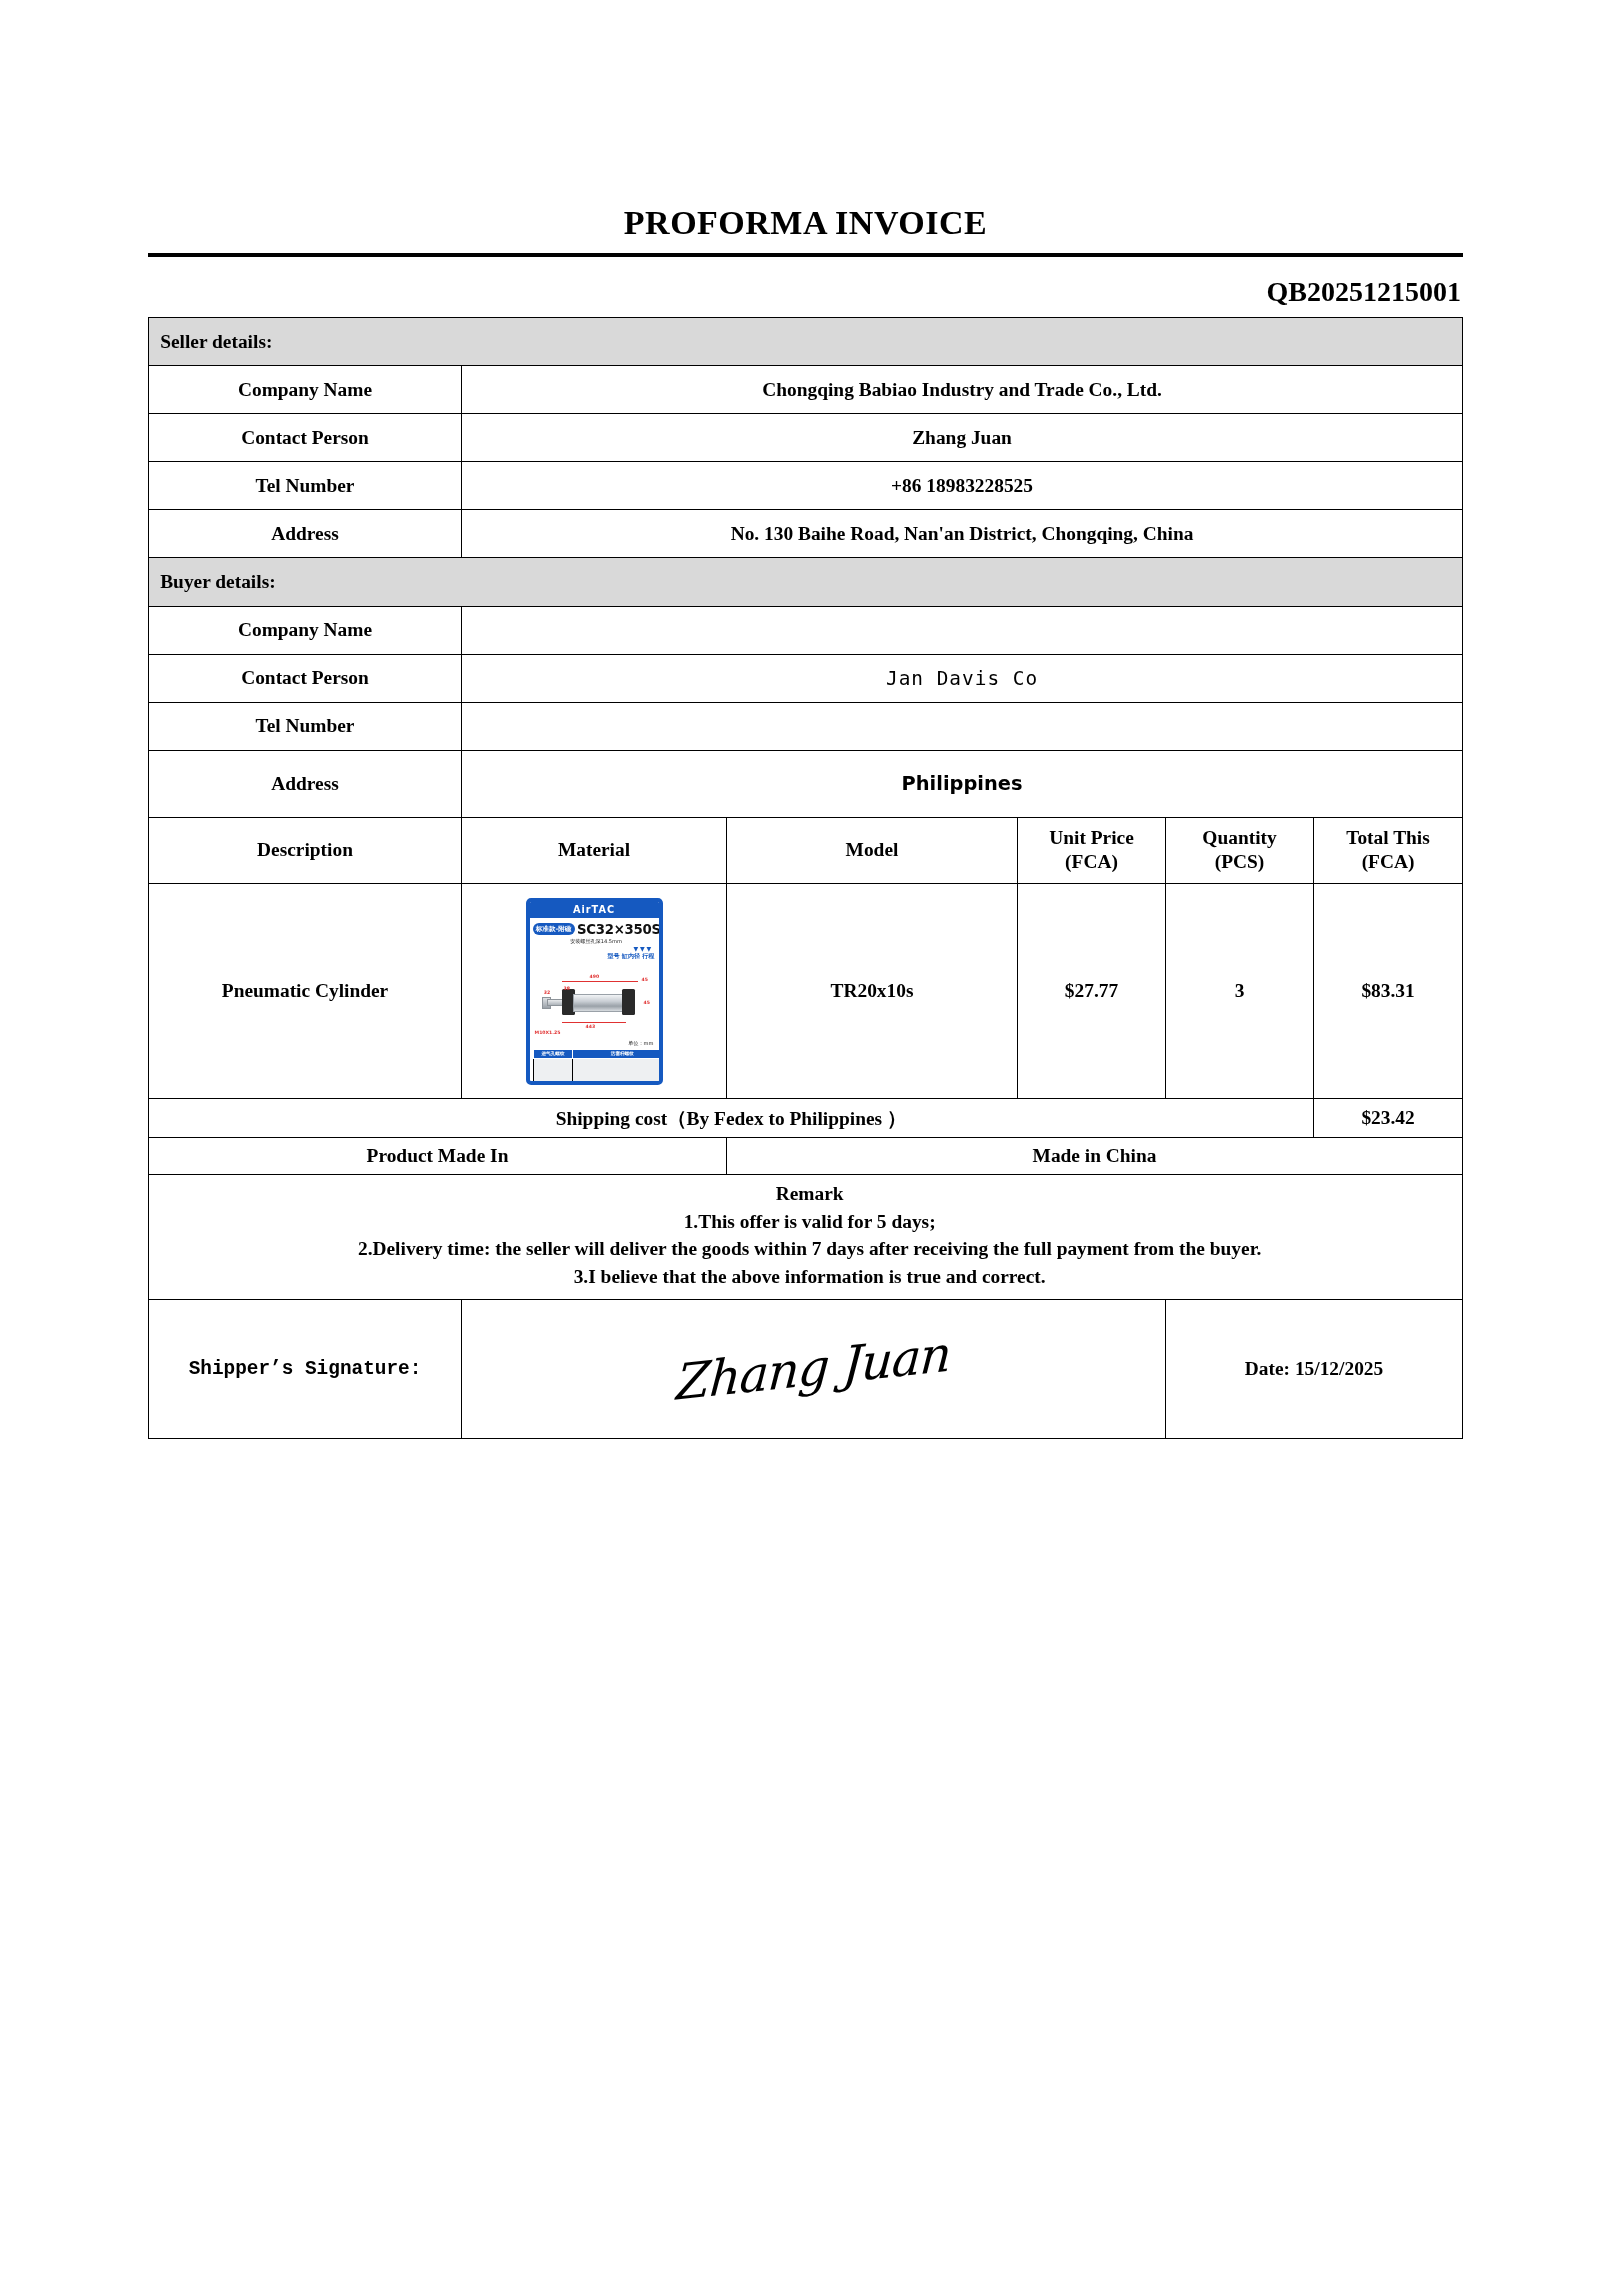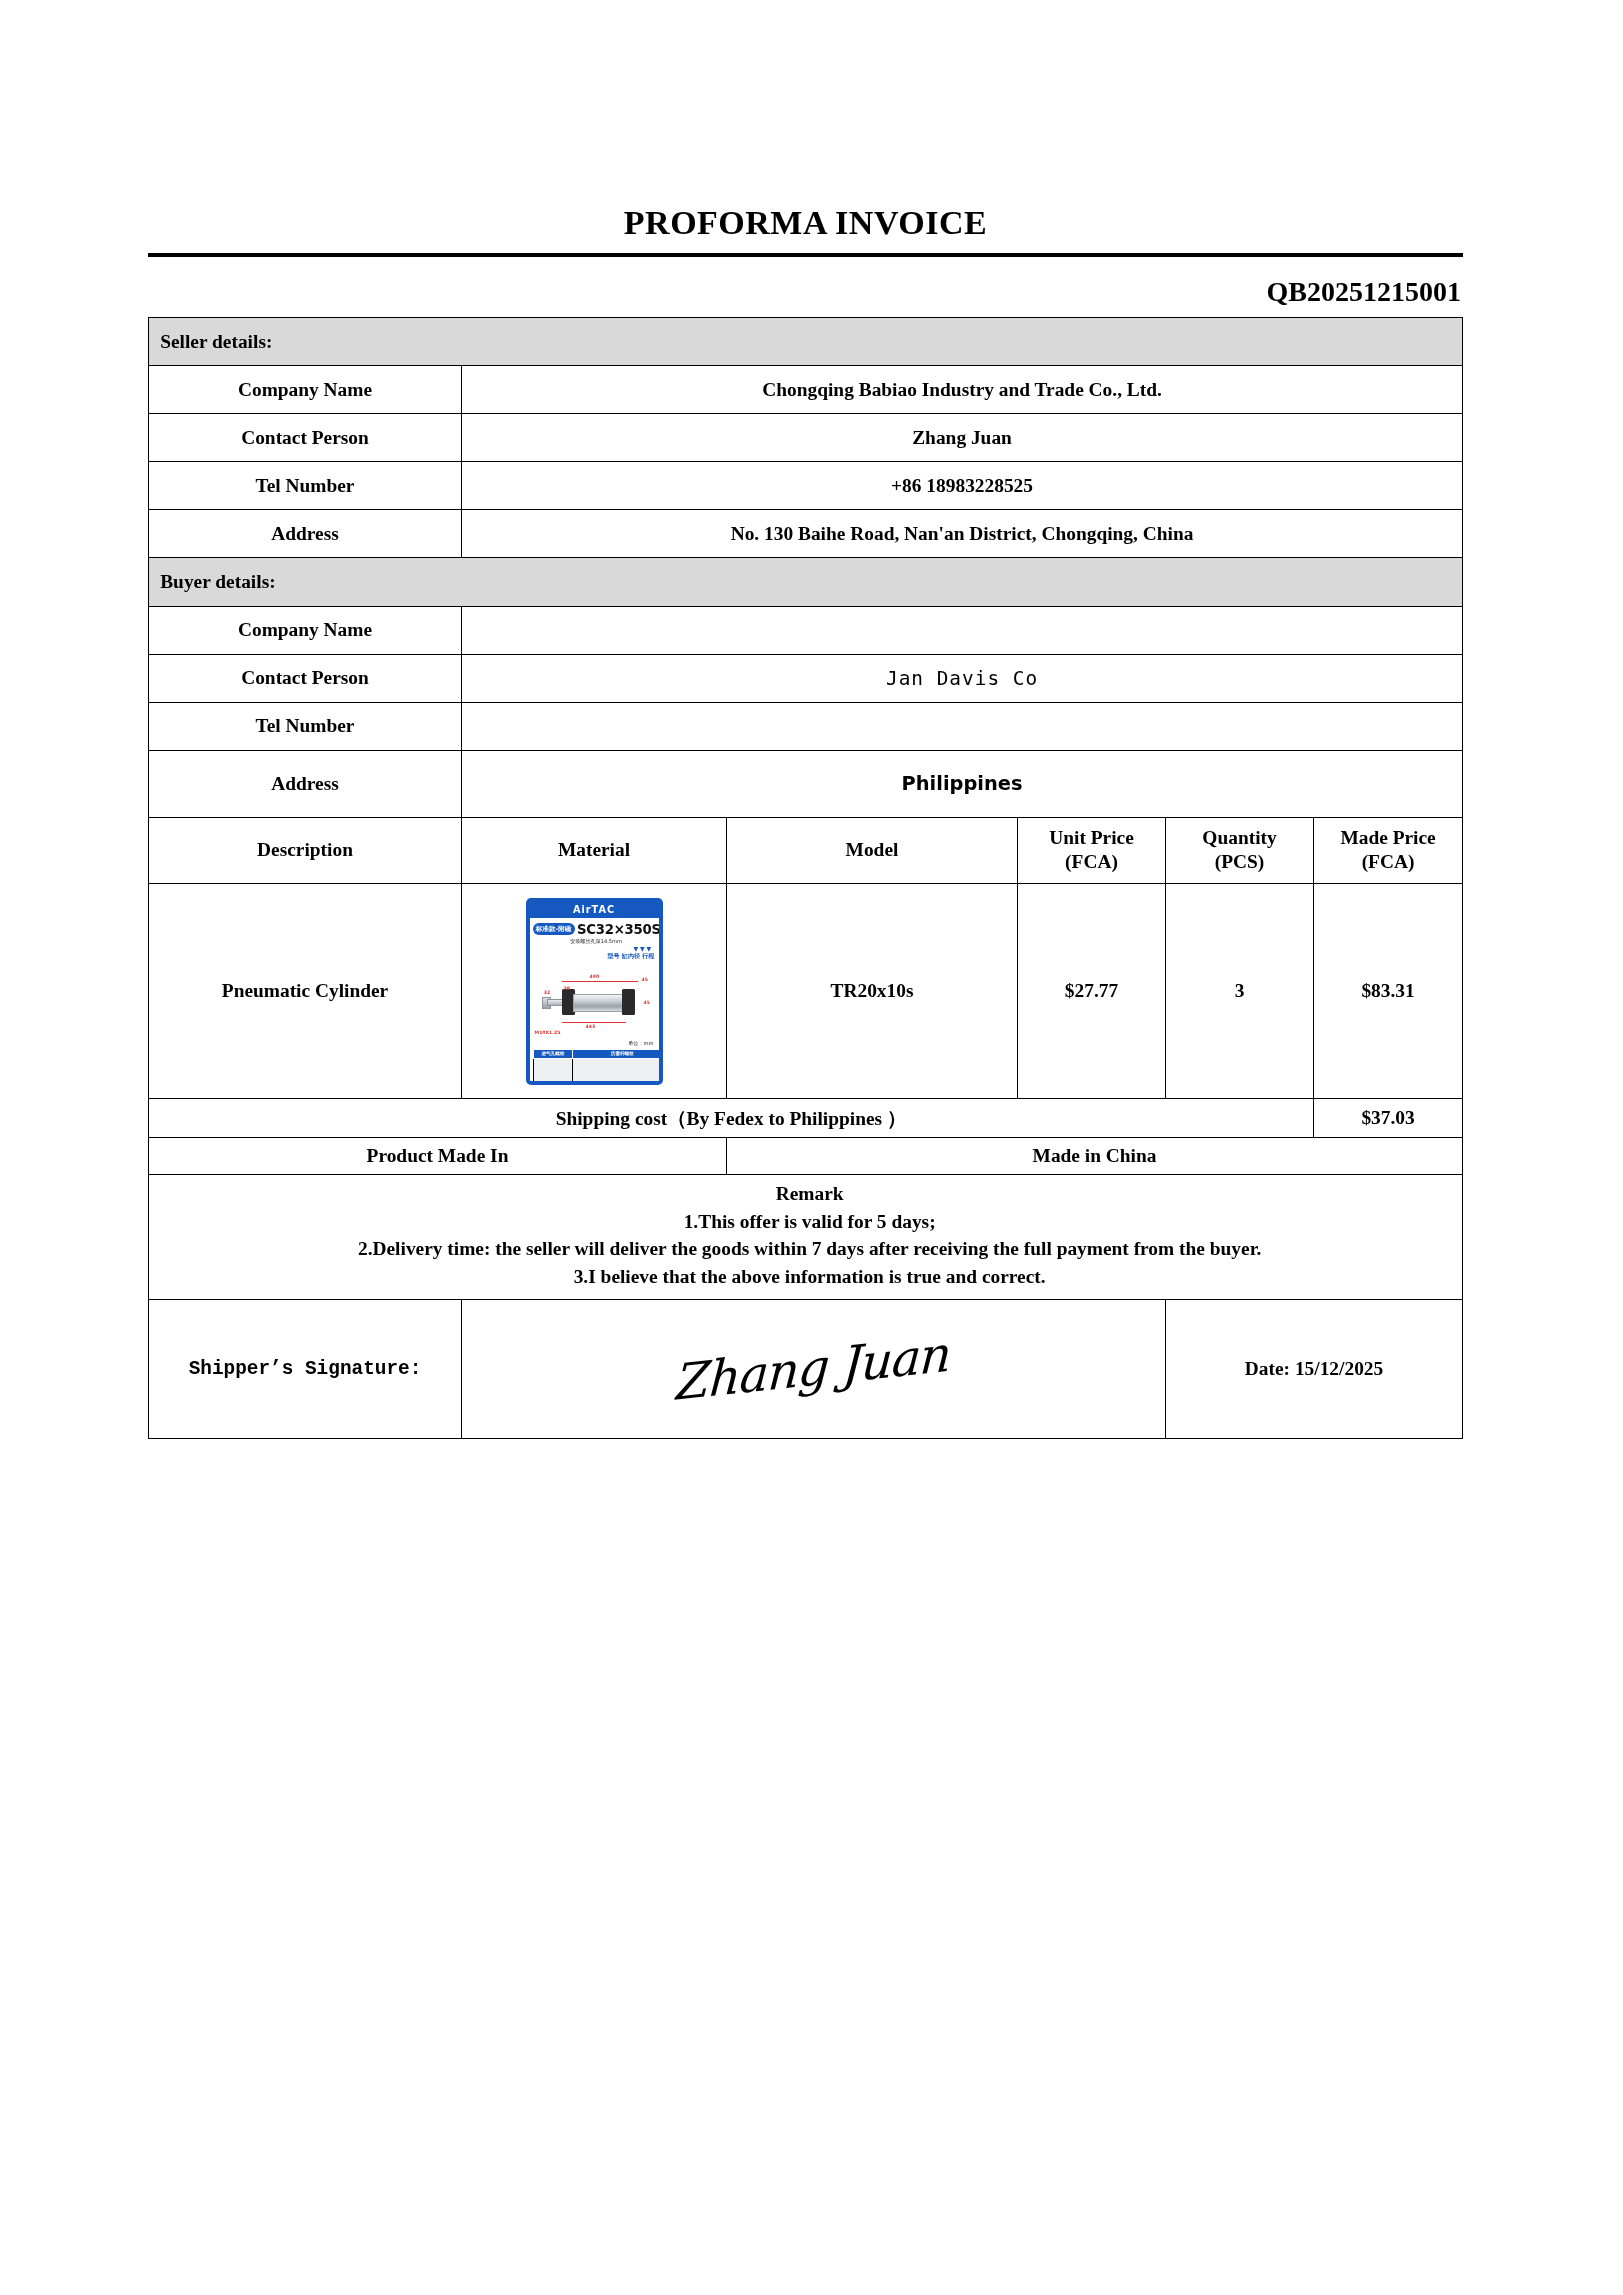--- a/index.html
+++ b/index.html
@@ -397,21 +397,21 @@
       <td class="colhead">Model</td>
       <td class="colhead">
         <div>Unit Price</div>
         <div>(FCA)</div>
       </td>
       <td class="colhead">
         <div>Quantity</div>
         <div>(PCS)</div>
       </td>
       <td class="colhead">
-        <div>Made Price</div>
+        <div>Total This</div>
         <div>(FCA)</div>
       </td>
     </tr>
 
     <tr class="prod-row">
       <td class="prod-desc">Pneumatic Cylinder</td>
       <td class="prod-img-cell">
         <div class="spec-card">
           <div class="spec-top">AirTAC</div>
           <div class="spec-model-row">
@@ -462,21 +462,21 @@
         </div>
       </td>
       <td class="prod-model">TR20x10s</td>
       <td class="prod-price">$27.77</td>
       <td class="prod-qty">3</td>
       <td class="prod-total">$83.31</td>
     </tr>
 
     <tr>
       <td class="sum-label" colspan="5">Shipping cost（By Fedex to Philippines ）</td>
-      <td class="sum-amount">$37.03</td>
+      <td class="sum-amount">$23.42</td>
     </tr>
 
 
     <tr>
       <td class="made-label" colspan="2">Product Made In</td>
       <td class="made-value" colspan="4">Made in China</td>
     </tr>
 
     <tr>
       <td class="remark-cell" colspan="6">

